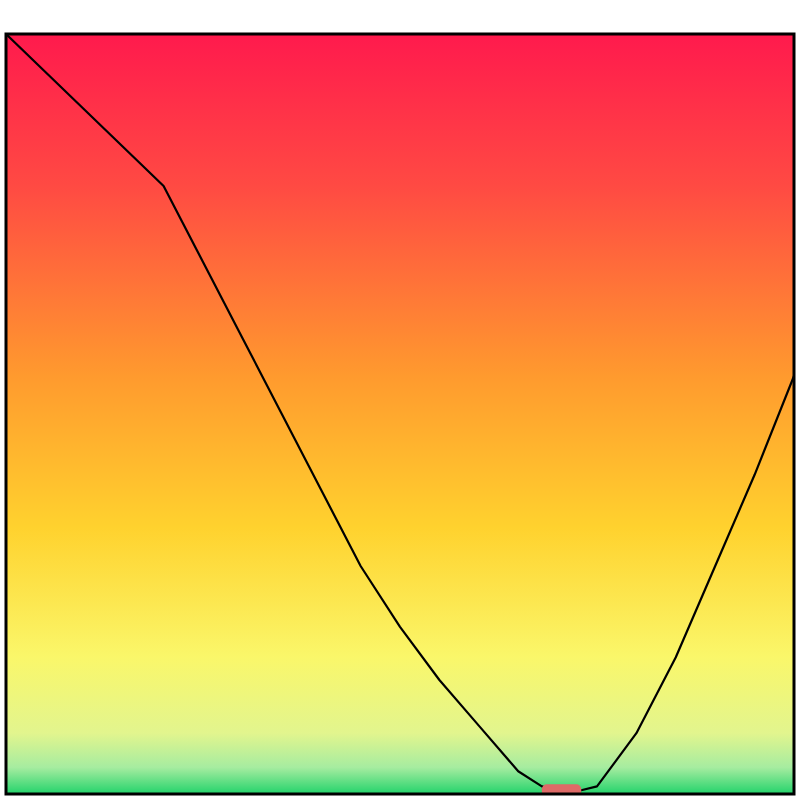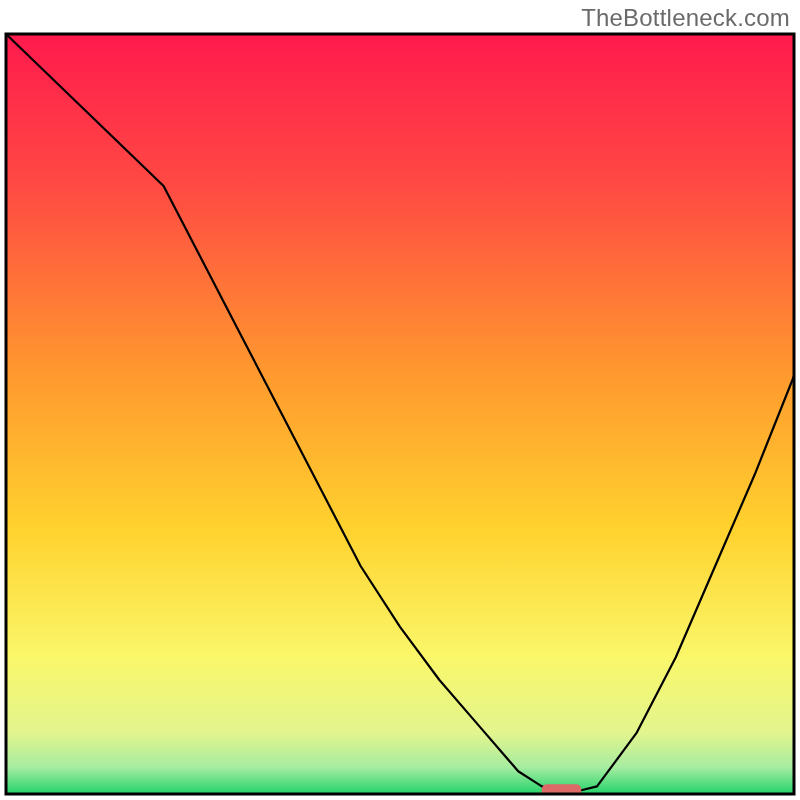--- a/index.html
+++ b/index.html
@@ -47,14 +47,13 @@
           <rect id="clip-rect" x="6" y="34" width="788" height="760"></rect>
         </clipPath>
     </defs>
     <rect id="plot-bg" fill="url(#bg-grad)" x="6" y="34" width="788" height="760"></rect>
     <g clip-path="url(#plot-clip)">
       <path id="curve" fill="none" d="M6.00 34.00 L45.40 72.00 L84.80 110.00 L124.20 148.00 L163.60 186.00 L203.00 262.00 L242.40 338.00 L281.80 414.00 L321.20 490.00 L360.60 566.00 L400.00 626.80 L439.40 680.00 L478.80 725.60 L518.20 771.20 L541.84 786.40 L557.60 790.20 L581.24 790.20 L597.00 786.40 L636.40 733.20 L675.80 657.20 L715.20 566.00 L754.60 474.80 L794.00 376.00" stroke="#000000" stroke-width="2.2" stroke-linejoin="round" stroke-linecap="round"></path>
       <rect id="min-marker" rx="5" ry="5" x="541.84" y="784.20" width="39.40" height="12" fill="#de6a67"></rect>
     </g>
     <rect id="plot-border" fill="none" x="6" y="34" width="788" height="760" stroke="#000000" stroke-width="3"></rect>
   </svg>
-  <div class="watermark">TheBottleneck.com</div>
 </div>
 
 </body></html>

